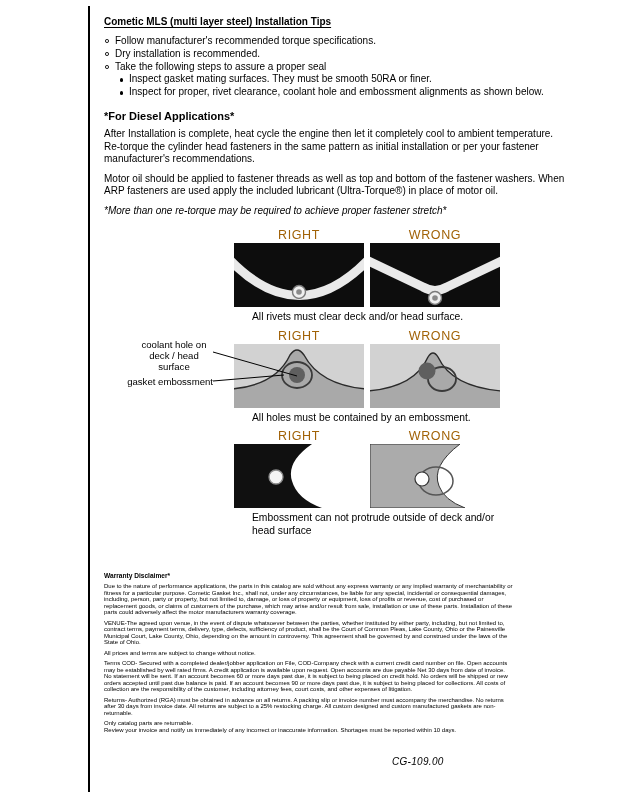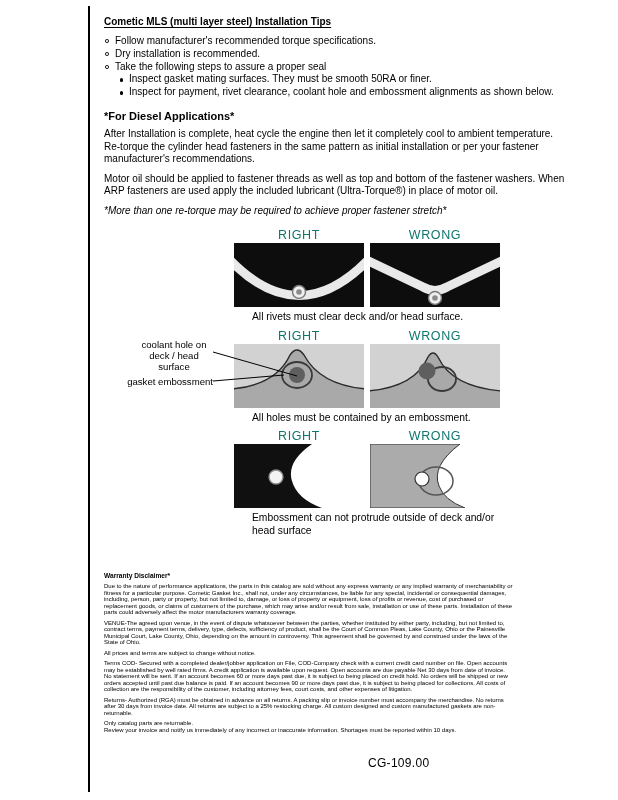--- a/index.html
+++ b/index.html
@@ -31,56 +31,56 @@
   ul.tips li.sub::before { background:#000; border:none; width:3.4px; height:3.4px; top:5px; left:2px; }
 
   .diesel-heading { font-size:11px; font-weight:bold; margin:11px 0 6px 0; }
   .body-para { font-size:10px; line-height:12.6px; margin:0 0 7px 0; }
   .retorque-note { font-size:10px; line-height:12.6px; margin:0;font-style:italic; }
 
   
   .diagrams { position:absolute; left:234px; top:229px; width:266px; }
   .diag-row { display:flex; gap:6px; }
   .diag-col { width:130px; text-align:center; }
-  .diag-label { font-size:12.5px; line-height:13px; color:#0f766e; margin-bottom:1px; letter-spacing:0.6px; }
+  .diag-label { font-size:12.5px; line-height:13px; color:#a16207; margin-bottom:1px; letter-spacing:0.6px; }
   .diag-col svg { display:block; }
   .diag-caption { font-size:10.3px; line-height:12.5px; text-align:left; width:250px; margin:4px 0 6px 18px; }
 
   .annot1 {
     position:absolute; left:-101px; top:110px; width:82px;
     font-size:9.6px; line-height:11px; text-align:center;
   }
   .annot2 {
     position:absolute; left:-118px; top:147px; width:97px;
     font-size:9.6px; line-height:11px; text-align:right;
   }
   .annot-lines { position:absolute; left:-22px; top:120px; }
 
   
   .disclaimer { position:absolute; left:104px; top:572px; width:410px; }
   .disclaimer-heading { font-size:6.6px; font-weight:bold; margin:0 0 4px 0; }
   .disclaimer p { font-size:6px; line-height:6.5px; margin:0 0 4px 0; }
   .disclaimer p.tight { margin:0; }
 
-  .footer-code { position:absolute; left:368px; top:756px; font-size:12px; letter-spacing:0.3px; }
+  .footer-code { position:absolute; left:392px; top:756px; font-size:10px; letter-spacing:0.3px;font-style:italic; }
 </style>
 </head>
 <body>
 
 <div class="page">
   <div class="left-rule"></div>
 
   <div class="block-top">
     <h1 class="title">Cometic MLS (multi layer steel) Installation Tips</h1>
     <ul class="tips">
       <li>Follow manufacturer's recommended torque specifications.</li>
       <li>Dry installation is recommended.</li>
       <li>Take the following steps to assure a proper seal</li>
       <li class="sub">Inspect gasket mating surfaces.  They must be smooth 50RA or finer.</li>
-      <li class="sub">Inspect for payment, rivet clearance, coolant hole and embossment alignments as shown below.</li>
+      <li class="sub">Inspect for proper, rivet clearance, coolant hole and embossment alignments as shown below.</li>
     </ul>
 
     <h2 class="diesel-heading">*For Diesel Applications*</h2>
     <p class="body-para">After Installation is complete, heat cycle the engine then let it completely cool to ambient temperature. Re-torque the cylinder head fasteners in the same pattern as initial installation or per your fastener manufacturer's recommendations.</p>
     <p class="body-para">Motor oil should be applied to fastener threads as well as top and bottom of the fastener washers. When ARP fasteners are used apply the included lubricant (Ultra-Torque®) in place of motor oil.</p>
     <p class="retorque-note">*More than one re-torque may be required to achieve proper fastener stretch*</p>
   </div>
 
   <div class="diagrams">
 

